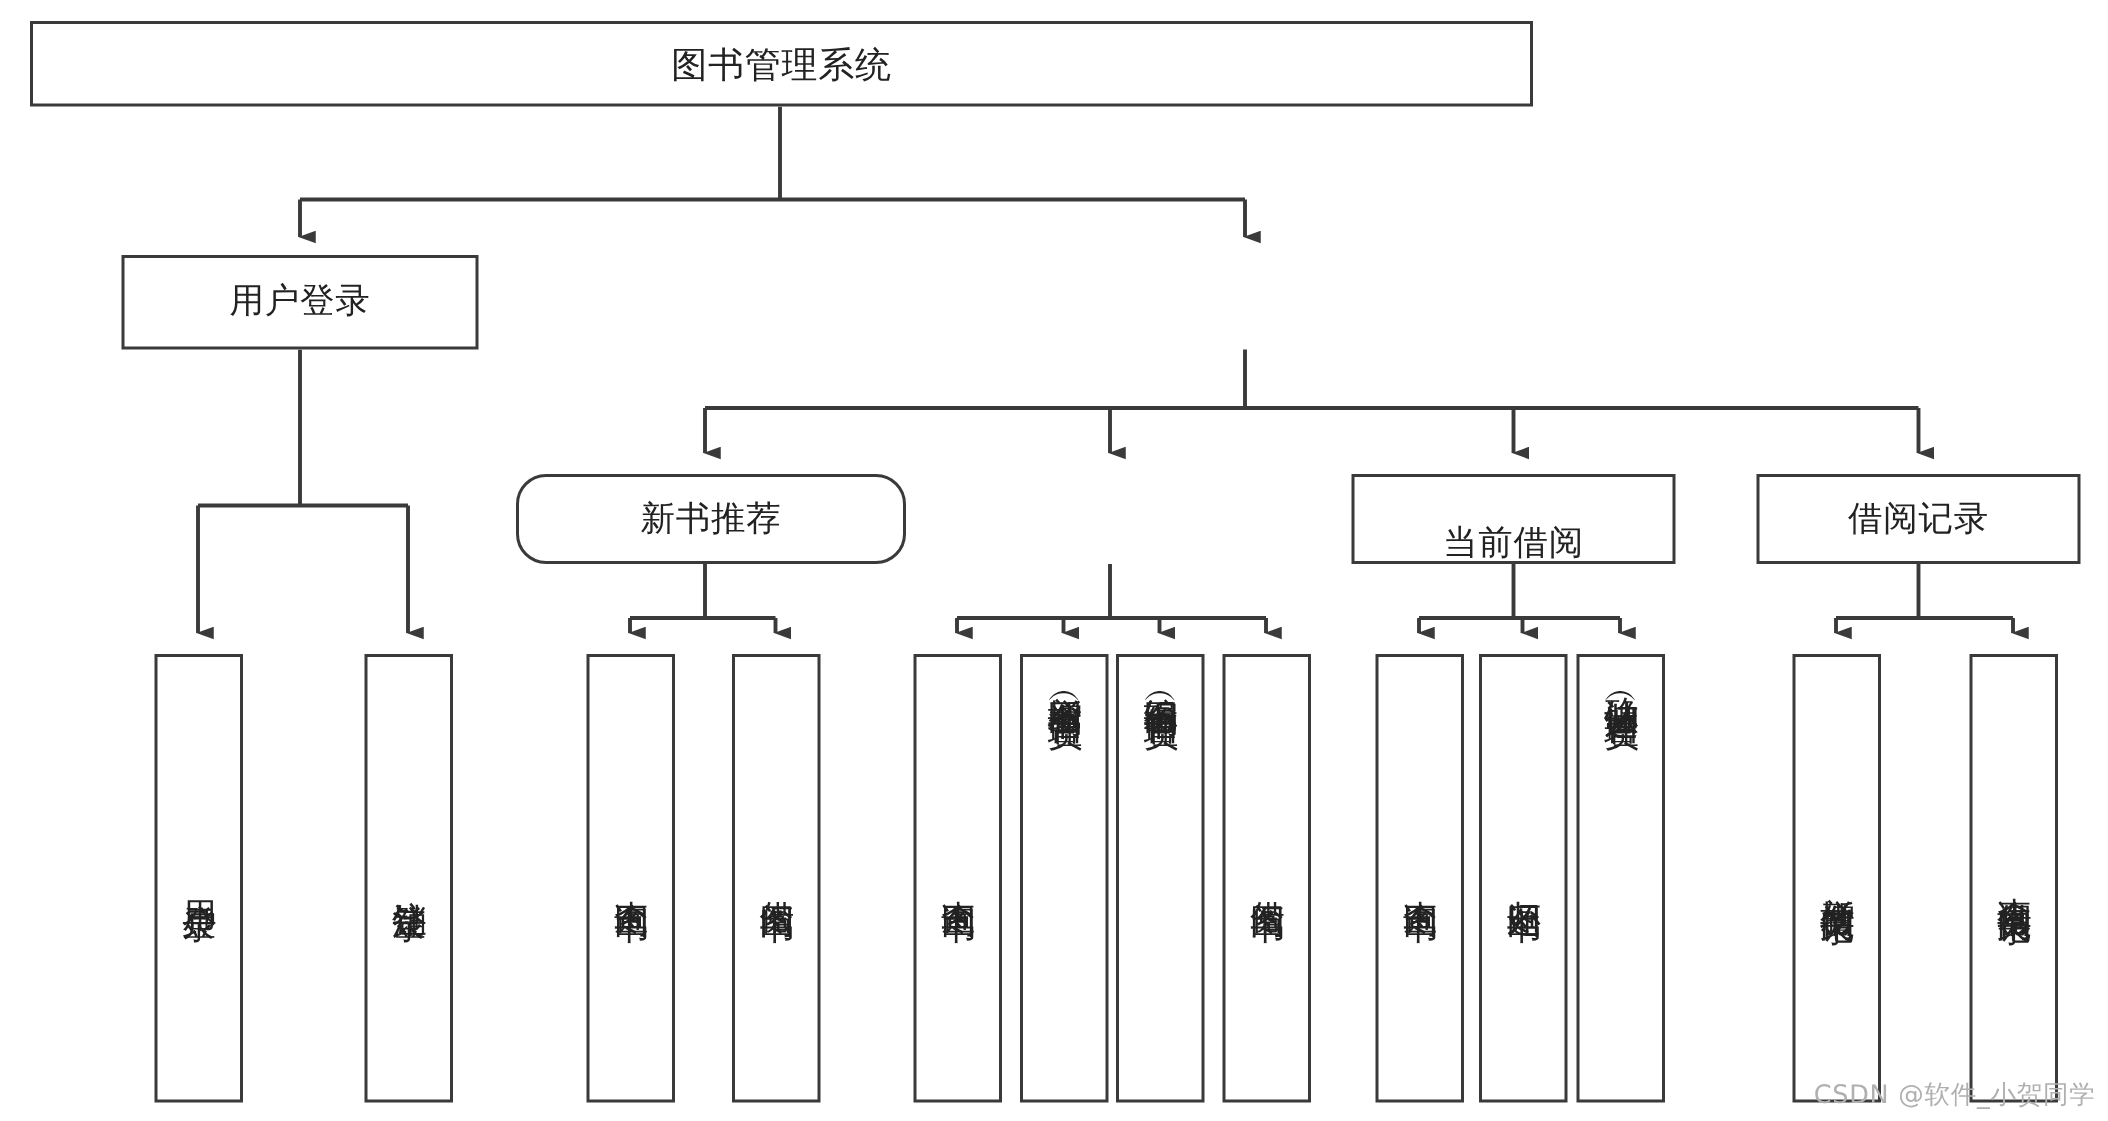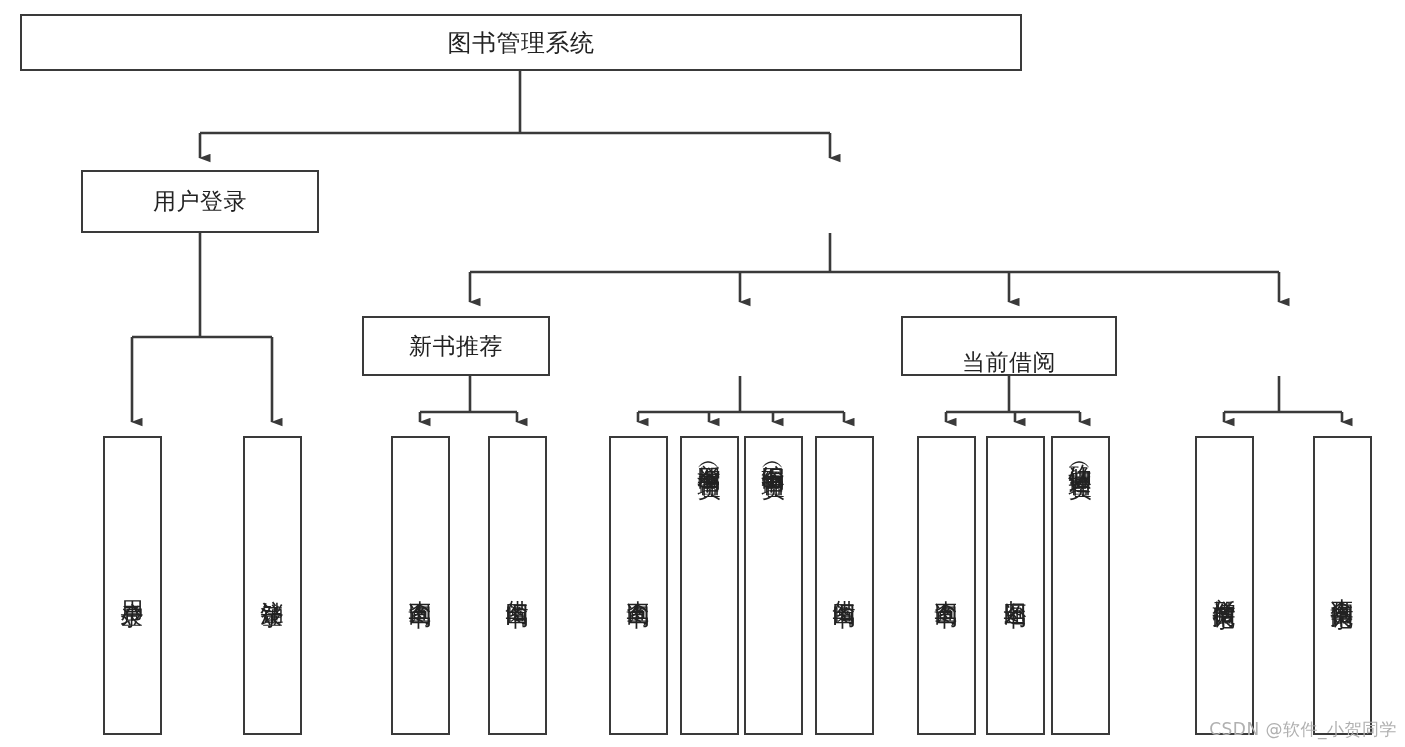--- a/index.html
+++ b/index.html
@@ -136,29 +136,32 @@
 
   <div class="node h root" style="left:20px; top:14px; width:1002px; height:57px;">
     <span class="lbl-h">图书管理系统</span>
   </div>
 
   <div class="node h" style="left:81px; top:170px; width:238px; height:63px;">
     <span class="lbl-h">用户登录</span>
   </div>
 
 
-  <div class="node h" style="left:362px; top:316px; width:188px; height:60px;">
+  <div class="node h" style="left:344px; top:316px; width:260px; height:60px;border-radius:20px;">
     <span class="lbl-h">新书推荐</span>
   </div>
 
 
   <div class="node h" style="left:901px; top:316px; width:216px; height:60px;align-items:flex-end;">
     <span class="lbl-h">当前借阅</span>
   </div>
 
+  <div class="node h" style="left:1171px; top:316px; width:216px; height:60px;">
+    <span class="lbl-h">借阅记录</span>
+  </div>
 
   <div class="leaf centered" style="left:103px; top:436px; width:59px; height:299px;">
     <span class="lbl-v">用户登录</span>
   </div>
 
   <div class="leaf centered" style="left:243px; top:436px; width:59px; height:299px;">
     <span class="lbl-v">注销登录</span>
   </div>
 
   <div class="leaf centered" style="left:391px; top:436px; width:59px; height:299px;">

